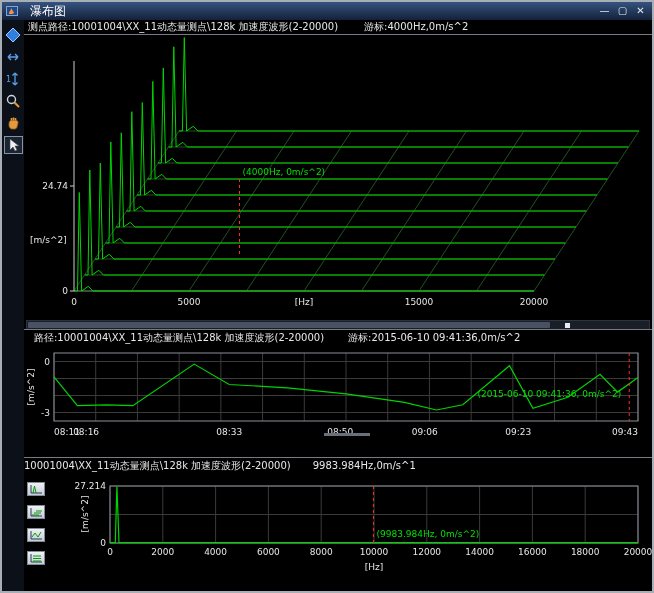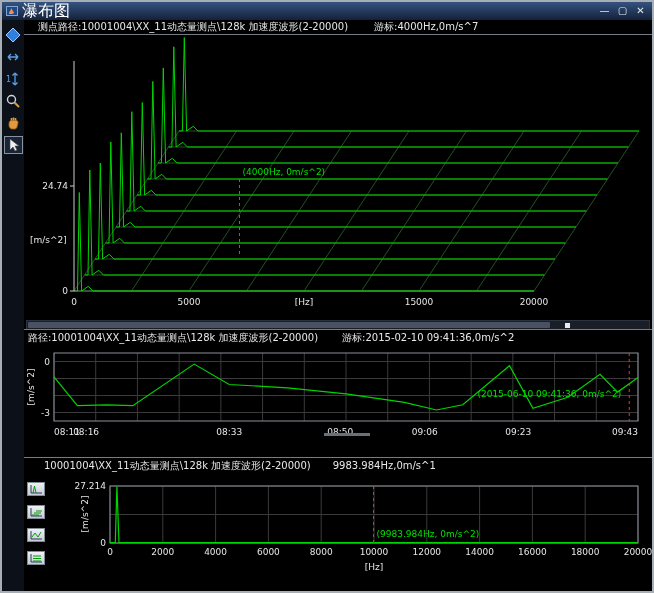--- a/index.html
+++ b/index.html
@@ -1,35 +1,35 @@
 <!DOCTYPE html>
 <html><head>
 <meta charset="utf-8">
 <style>
   *{box-sizing:border-box;margin:0;padding:0}
   html,body{width:654px;height:593px}
   body{background:#2b2b2b;font-family:"DejaVu Sans",sans-serif}
   .window{width:654px;height:593px;background:#05070d;border:2px solid #a8aeb6;display:flex;flex-direction:column;overflow:hidden}
   .titlebar{height:18px;flex:0 0 auto;background:linear-gradient(#35537f,#14213a);display:flex;align-items:center;padding:0 4px}
-  .title{color:#ffffff;font-size:16px;margin-left:4px;white-space:nowrap}
+  .title{color:#ffffff;font-size:12px;margin-left:12px;white-space:nowrap}
   .controls{margin-left:auto;display:flex;gap:3px}
   .ctl{color:#e2e8f0;font-size:10px;width:15px;text-align:center;line-height:14px;cursor:default}
   .body{flex:1;display:flex;min-height:0}
   .left-toolbar{width:22px;background:#0c1119;display:flex;flex-direction:column;align-items:center;padding-top:6px;gap:4px;flex:0 0 auto}
   .tool{width:19px;height:18px;display:flex;align-items:center;justify-content:center}
   .tool.selected{border:1px solid #8892a2;background:#1a2433}
   .panels{flex:1;display:flex;flex-direction:column;min-width:0;background:#000}
   .panel{position:relative;background:#000}
   .panel-header{height:15px;display:flex;align-items:center;color:#e8e8e8;font-size:10px;white-space:nowrap;overflow:hidden}
   .wf{height:309px}
-  .wf .panel-header{border-bottom:1px solid #767c86;padding-left:14px;gap:26px}
+  .wf .panel-header{border-bottom:1px solid #767c86;padding-left:4px;gap:26px}
   .trend{height:128px;border-top:1px solid #767c86}
-  .trend .panel-header{padding-left:4px;gap:24px}
+  .trend .panel-header{padding-left:10px;gap:24px}
   .spec{flex:1;border-top:1px solid #767c86}
-  .spec .panel-header{padding-left:20px;gap:22px}
+  .spec .panel-header{gap:22px}
   svg{display:block}
   svg text{font-family:"DejaVu Sans",sans-serif}
   .scrollbar{position:relative;height:10px;margin:1px 2px 0 2px;background:#191e27;border:1px solid #2c3340}
   .sthumb{position:absolute;left:1px;top:1px;height:6px;width:84%;background:#4a5160;border-radius:1px}
   .sdot{position:absolute;left:86.5%;top:2px;width:5px;height:5px;background:#e9edf3}
   .trend-scroll{position:absolute;left:300px;top:103px;width:46px;height:3px;background:#6a7078}
   .mini-toolbar{position:absolute;left:3px;top:24px;display:flex;flex-direction:column;gap:9px}
   .mini-btn{width:18px;height:14px;background:linear-gradient(#eef1f5,#c6cdd7);border:1px solid #828a96;display:flex;align-items:center;justify-content:center}
 </style>
 </head>
@@ -86,21 +86,21 @@
           <path d="M4 1 V12 L7 9 L9 13 L11 12 L9 8 H13 Z" fill="#eceff4" stroke="#444" stroke-width="0.6"></path>
         </svg>
       </div>
     </div>
 
     <div class="panels">
 
       <div class="panel wf">
         <div class="panel-header">
           <span>测点路径:10001004\XX_11动态量测点\128k 加速度波形(2-20000)</span>
-          <span>游标:4000Hz,0m/s^7</span>
+          <span>游标:4000Hz,0m/s^2</span>
         </div>
         <svg id="wf-svg" width="628" height="284" viewBox="0 0 628 284">
             <line x1="50" y1="256" x2="155" y2="96" stroke="#235023"></line>
             <line x1="107.5" y1="256" x2="212.5" y2="96" stroke="#235023"></line>
             <line x1="165" y1="256" x2="270" y2="96" stroke="#235023"></line>
             <line x1="222.5" y1="256" x2="327.5" y2="96" stroke="#235023"></line>
             <line x1="280" y1="256" x2="385" y2="96" stroke="#235023"></line>
             <line x1="337.5" y1="256" x2="442.5" y2="96" stroke="#235023"></line>
             <line x1="395" y1="256" x2="500" y2="96" stroke="#235023"></line>
             <line x1="452.5" y1="256" x2="557.5" y2="96" stroke="#235023"></line>
@@ -144,21 +144,21 @@
           </svg>
         <div class="scrollbar">
           <div class="sthumb"></div>
           <div class="sdot"></div>
         </div>
       </div>
 
       <div class="panel trend">
         <div class="panel-header">
           <span>路径:10001004\XX_11动态量测点\128k 加速度波形(2-20000)</span>
-          <span>游标:2015-02-10 09:41:36,0m/s^2</span>
+          <span>游标:2015-06-10 09:41:36,0m/s^2</span>
         </div>
         <svg id="tr-svg" width="628" height="110" viewBox="0 0 628 110">
             <line x1="30" y1="8" x2="30" y2="76" stroke="#3a3a3a"></line>
             <line x1="71.71428571428572" y1="8" x2="71.71428571428572" y2="76" stroke="#3a3a3a"></line>
             <line x1="113.42857142857143" y1="8" x2="113.42857142857143" y2="76" stroke="#3a3a3a"></line>
             <line x1="155.14285714285714" y1="8" x2="155.14285714285714" y2="76" stroke="#3a3a3a"></line>
             <line x1="196.85714285714286" y1="8" x2="196.85714285714286" y2="76" stroke="#3a3a3a"></line>
             <line x1="238.57142857142858" y1="8" x2="238.57142857142858" y2="76" stroke="#3a3a3a"></line>
             <line x1="280.2857142857143" y1="8" x2="280.2857142857143" y2="76" stroke="#3a3a3a"></line>
             <line x1="322" y1="8" x2="322" y2="76" stroke="#3a3a3a"></line>

